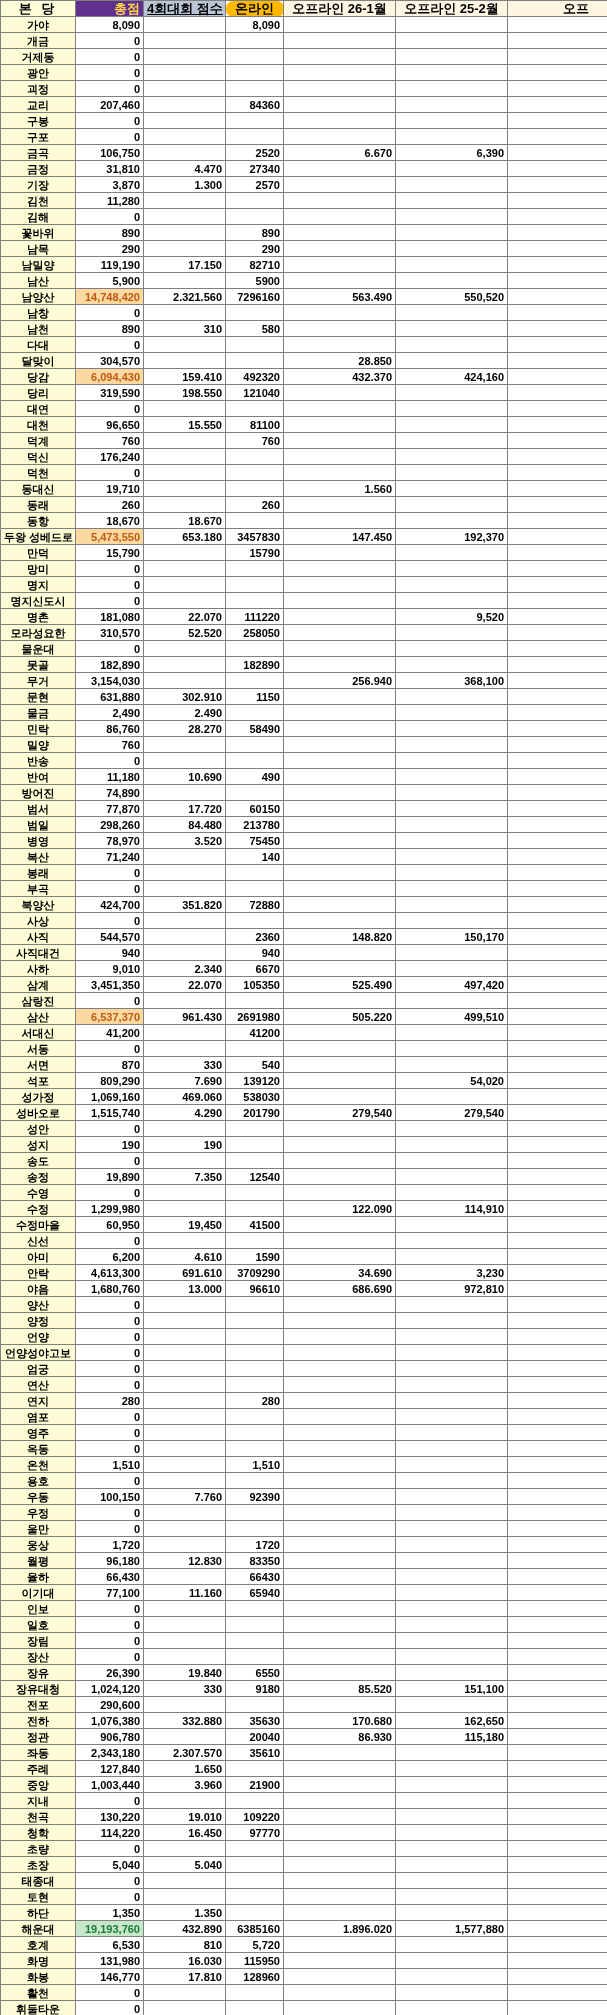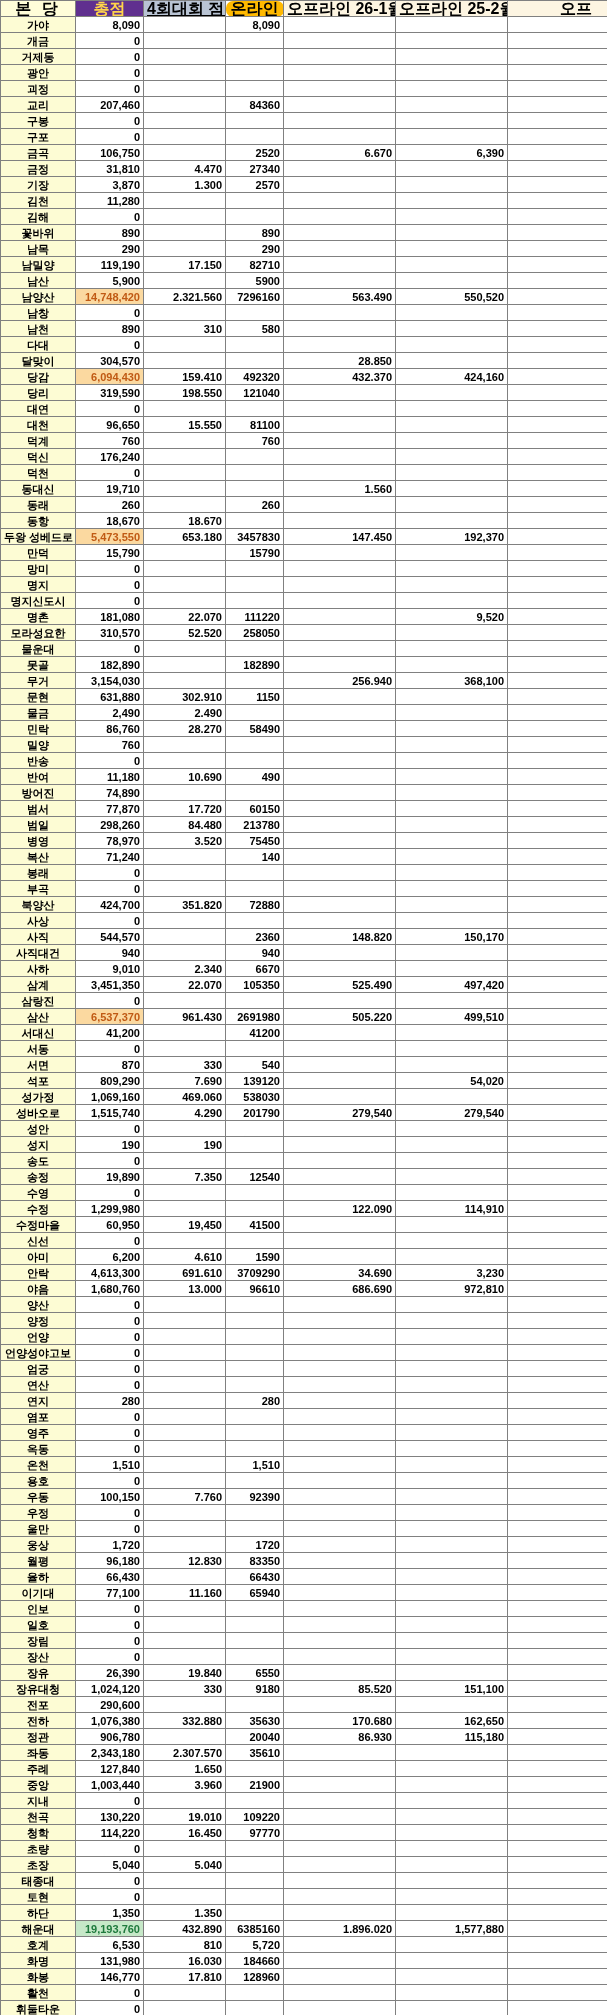--- a/index.html
+++ b/index.html
@@ -31,27 +31,27 @@
     height:15px;
     line-height:14px;
     padding:0 3px;
     overflow:hidden;
     white-space:nowrap;
     font-weight:bold;
   }
   
   thead th{
     text-align:center;
-    font-size:16px;
+    font-size:13px;
     letter-spacing:0px;
     height:16px;
     border-color:#808080;
   }
   th.h-name{background:#fffdd9;color:#000;letter-spacing:3px;}
-  th.h-total{background:#60308f;color:#ffd54a;}
+  th.h-total{background:#60308f;color:#ffd54a;text-align:right;}
   th.h-round{background:#b9c4d4;color:#000;text-decoration:underline;}
   th.h-online{background:#ffb900;color:#000;border-radius:7px;}
   th.h-off{background:#fdf5e2;color:#000;}
 
   
   td.name{
     background:#fdfcd4;
     text-align:center;
     color:#000;
   }
@@ -1182,21 +1182,21 @@
           <td class="num">810</td>
           <td class="num">5,720</td>
           <td class="num"></td>
           <td class="num"></td>
           <td class="num"></td>
         </tr>
         <tr>
           <td class="name">화명</td>
           <td class="num">131,980</td>
           <td class="num">16.030</td>
-          <td class="num">184660</td>
+          <td class="num">115950</td>
           <td class="num"></td>
           <td class="num"></td>
           <td class="num"></td>
         </tr>
         <tr>
           <td class="name">화봉</td>
           <td class="num">146,770</td>
           <td class="num">17.810</td>
           <td class="num">128960</td>
           <td class="num"></td>

